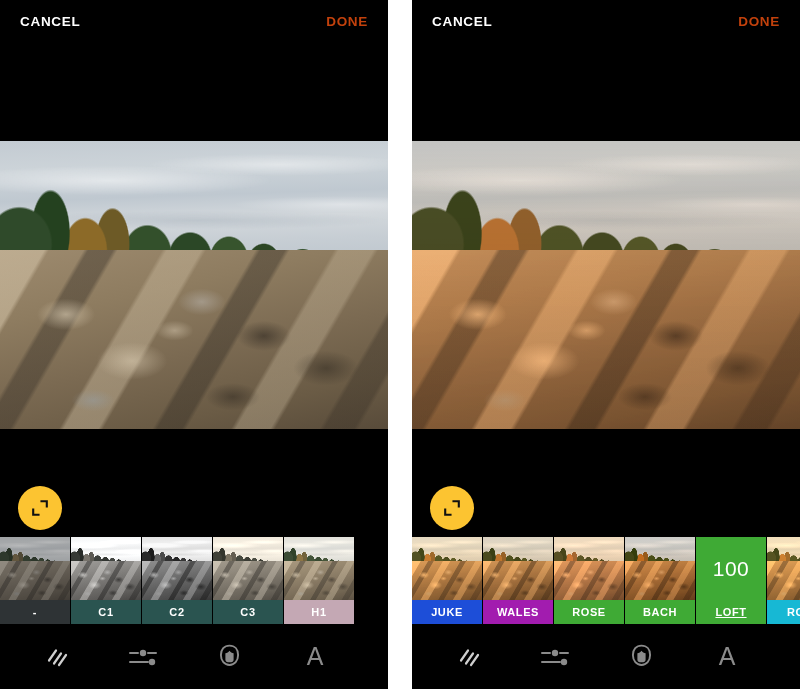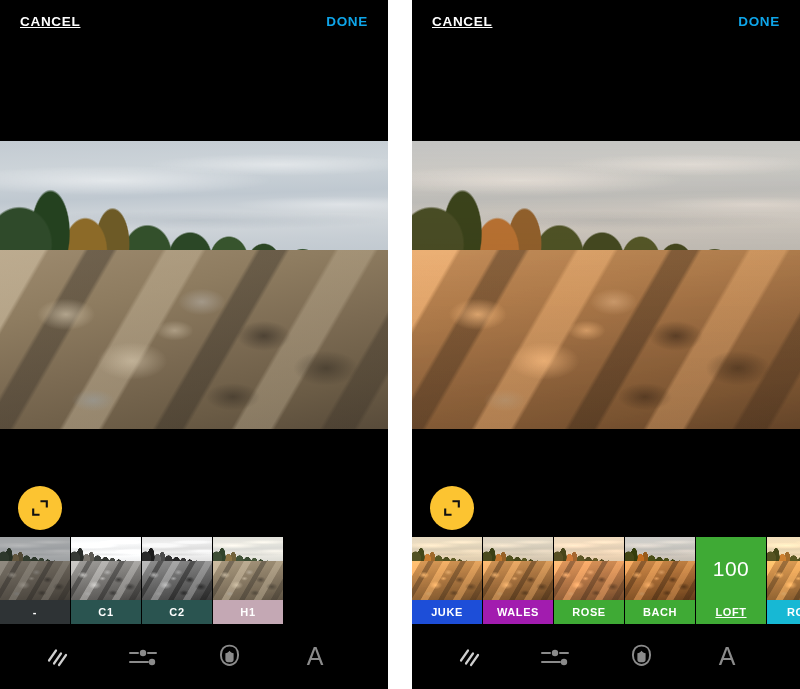--- a/index.html
+++ b/index.html
@@ -30,22 +30,22 @@
     display: flex; align-items: center; justify-content: space-between;
     padding: 0 20px;
     z-index: 6;
   }
   .nav-btn {
     font-size: 13.5px; font-weight: bold; letter-spacing: 0.7px;
     line-height: 1; background: none; border: 0; padding: 0;
     font-family: "Liberation Sans", sans-serif;
     cursor: pointer;
   }
-  .nav-cancel { color: #ffffff; text-decoration: underline; }
-  .nav-done   { color: #0ea5e9; }
+  .nav-cancel { color: #ffffff; }
+  .nav-done   { color: #c2410c; }
 
   
   .canvas {
     position: absolute; left: 0; right: 0;
     top: 141px; height: 288px;
     overflow: hidden; background: #000;
   }
   .photo { position: absolute; inset: 0; }
 
   
@@ -267,20 +267,32 @@
               <div class="sky"></div>
               <div class="water"></div>
               <div class="treeline"></div>
               <div class="shore"></div>
               <div class="rocks"></div>
             </div>
           </div>
           <div class="filter-label" style="background: rgb(42, 84, 80); color: rgb(255, 255, 255);">C2</div>
         </div>
         <div class="filter-item">
+          <div class="thumb look-c3">
+            <div class="photo">
+              <div class="sky"></div>
+              <div class="water"></div>
+              <div class="treeline"></div>
+              <div class="shore"></div>
+              <div class="rocks"></div>
+            </div>
+          </div>
+          <div class="filter-label" style="background: rgb(42, 84, 80); color: rgb(255, 255, 255);">C3</div>
+        </div>
+        <div class="filter-item">
           <div class="thumb look-h1">
             <div class="photo">
               <div class="sky"></div>
               <div class="water"></div>
               <div class="treeline"></div>
               <div class="shore"></div>
               <div class="rocks"></div>
             </div>
           </div>
           <div class="filter-label" style="background: rgb(196, 168, 180); color: rgb(255, 255, 255);">H1</div>

